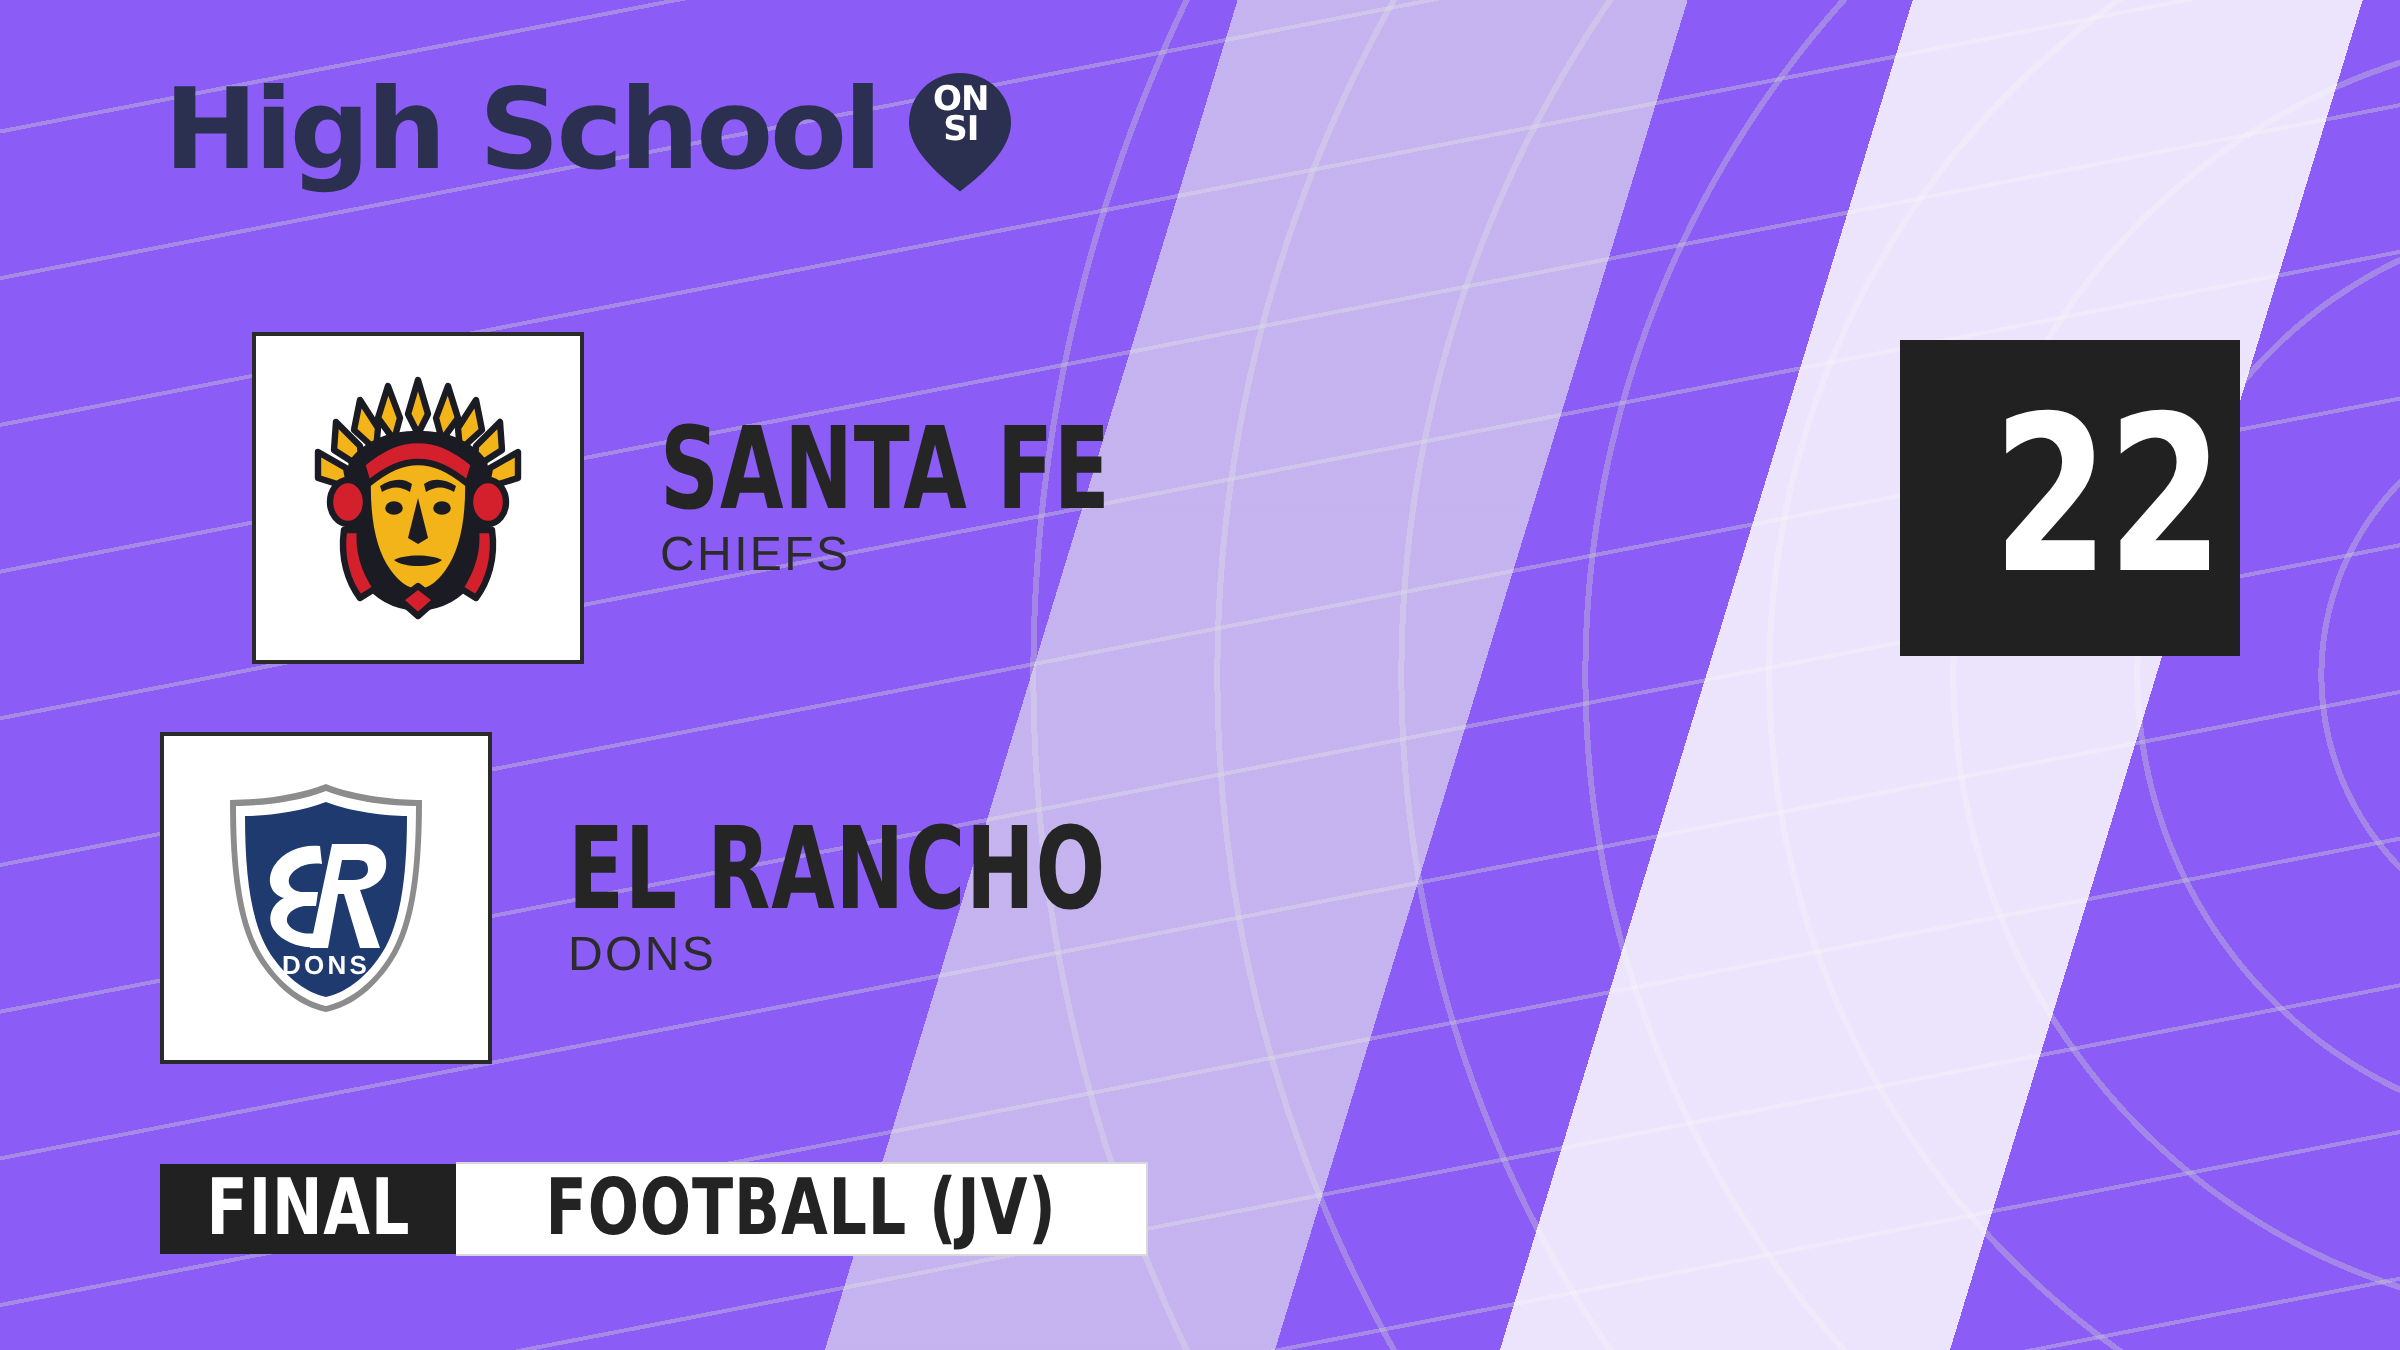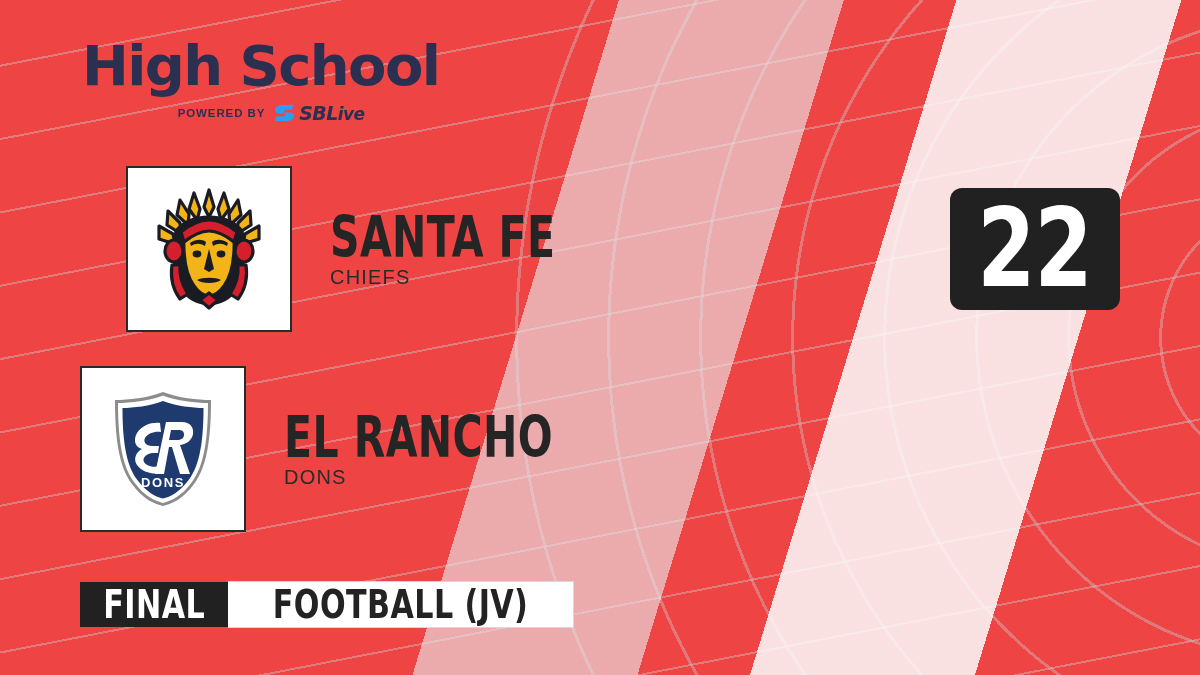--- a/index.html
+++ b/index.html
@@ -11,21 +11,21 @@
     height: 675px;
     overflow: hidden;
     font-family: "Liberation Sans", sans-serif;
     background: #f7f7f7;
   }
 
   #scorecard {
     position: relative;
     width: 1200px;
     height: 675px;
-    background-color: #ef4444;
+    background-color: #8b5cf6;
     overflow: hidden;
   }
 
   
   .bg-layer {
     position: absolute;
     inset: 0;
     pointer-events: none;
   }
   .bg-stripes {
@@ -194,38 +194,37 @@
     font-size: 57px;
     font-weight: 700;
     color: #252525;
     line-height: 1;
     letter-spacing: 0.5px;
     white-space: nowrap;
     transform: scaleX(0.80);
     transform-origin: left center;
   }
   .team-mascot {
-    font-size: 20px;
+    font-size: 24px;
     font-weight: 400;
     letter-spacing: 1.2px;
     color: #2b2b2b;
     text-transform: uppercase;
   }
 
   .score-box {
     width: 170px;
-    height: 122px;
+    height: 158px;
     background: #212121;
     color: #ffffff;
     display: flex;
     align-items: center;
-    justify-content: center;
+    justify-content: flex-end;
     flex: 0 0 auto;
     margin-left: auto;
-    border-radius: 12px;
   }
   .score-value {
     font-family: "DejaVu Sans Condensed", "Liberation Sans Narrow", "Liberation Sans", sans-serif;
     font-size: 108px;
     font-weight: 700;
     line-height: 1;
     letter-spacing: -1px;
     transform: scaleX(0.86);
   }
 
@@ -277,34 +276,31 @@
   <div class="bg-layer bg-arcs"></div>
   <div class="bg-layer bg-band-a"></div>
   <div class="bg-layer bg-band-b"></div>
 
   <div class="content">
 
     <div class="brand">
       <div class="brand-main">
         <div class="brand-wordmark">High School</div>
 
-      </div>
-
-      <div class="brand-sub">
-        <div class="powered-by">POWERED BY</div>
-
-        <div class="sblive-mark">
-          <svg width="22" height="18" viewBox="0 0 22 18" aria-hidden="true">
-            <path d="M19.5 1 L7.5 1 C3.5 1 1 3.3 1 6.2 C1 8.3 2.6 9.4 5.4 9.4 L12 9.4 L10 12.2 L2.5 12.2 L0.8 17 L13.4 17 C17.6 17 20.2 14.6 20.2 11.6 C20.2 9.5 18.6 8.4 15.8 8.4 L9.3 8.4 L11.2 5.7 L18 5.7 Z" fill="#2b9df2"></path>
+        <div class="pin">
+          <svg width="62" height="62" viewBox="0 0 62 62" aria-hidden="true">
+            <path d="M31 1.5 C16.8 1.5 5.5 12.6 5.5 26.4 C5.5 37 14.5 48.2 31 60.8 C47.5 48.2 56.5 37 56.5 26.4 C56.5 12.6 45.2 1.5 31 1.5 Z" fill="#2b3050"></path>
           </svg>
-          <div class="sblive-word">
-            <span>SBL</span><span class="lite">ive</span>
+          <div class="pin-text">
+            <span>ON</span>
+            <span>SI</span>
           </div>
         </div>
       </div>
+
     </div>
 
     <div class="team-row row-1">
 
       <div class="logo-tile">
         <div>
           <svg width="118" height="124" viewBox="0 0 118 124" aria-hidden="true">
             <g stroke="#1B1C23" stroke-width="3.2" stroke-linejoin="round">
 
               <path d="M59 3 L64 20 L59 30 L54 20 Z" fill="#F2B418"></path>

